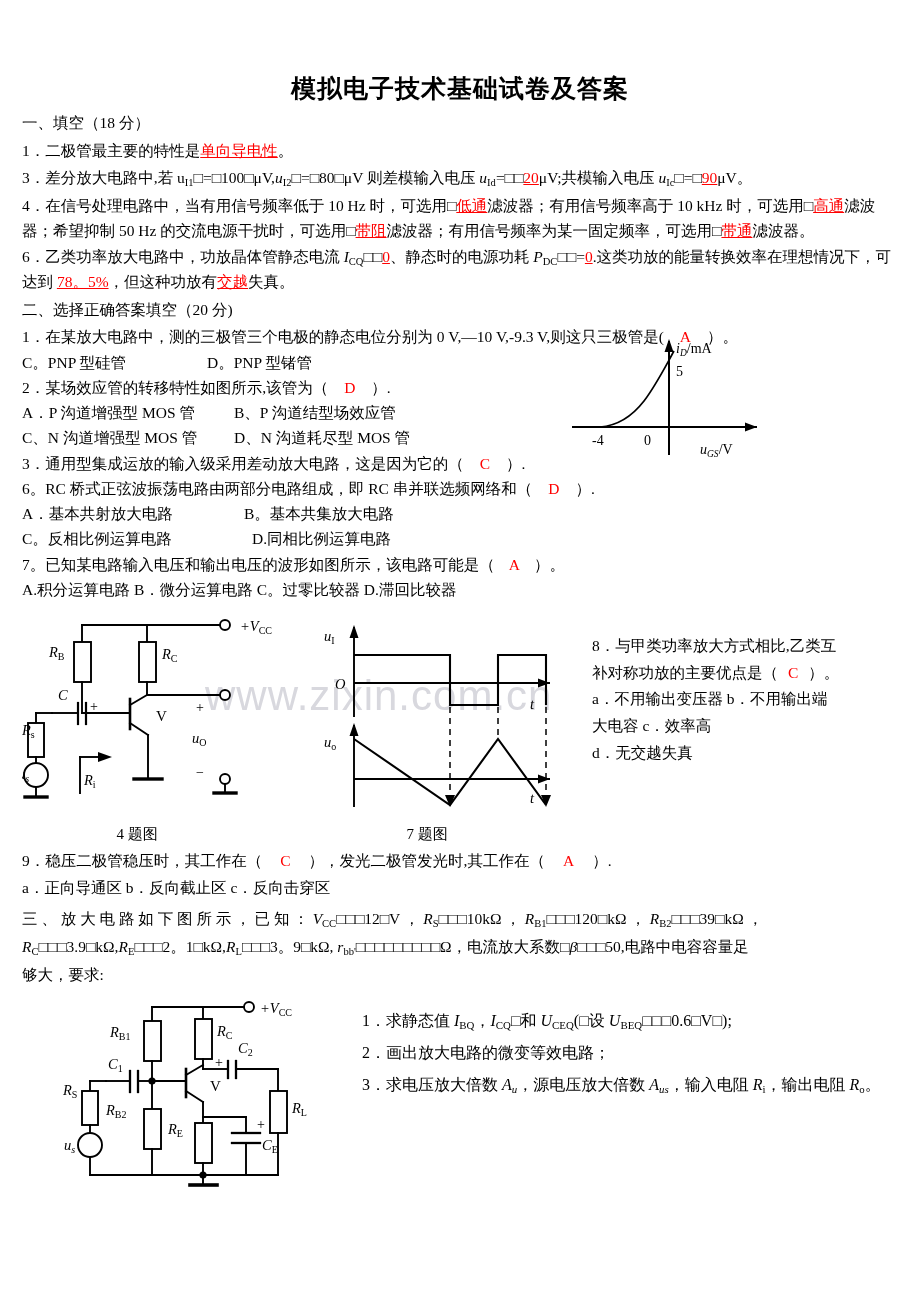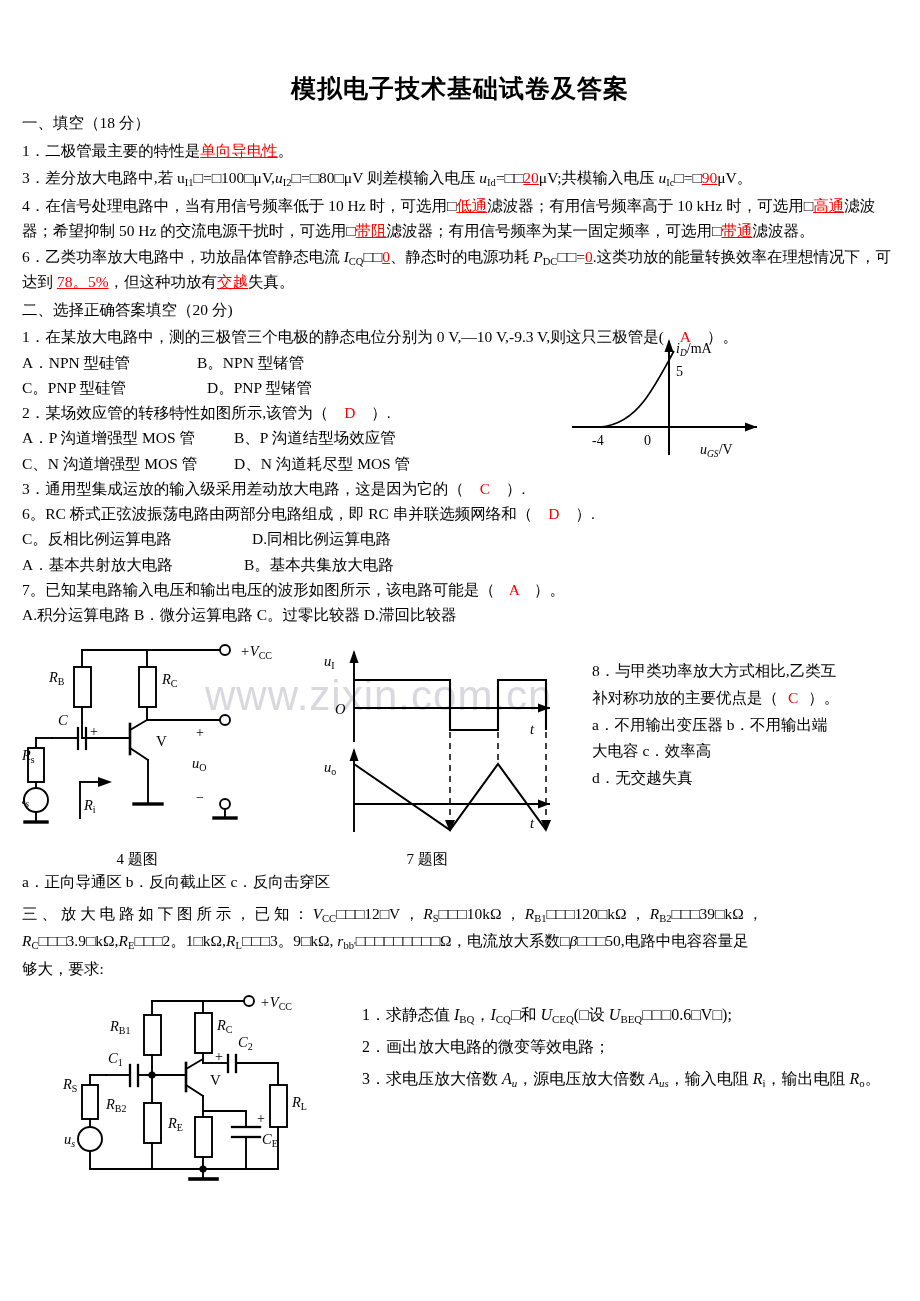--- a/index.html
+++ b/index.html
@@ -93,23 +93,20 @@
 
     <div class="sec-head">二、选择正确答案填空（20 分)</div>
 
     <div class="line tight">
       <span>1．在某放大电路中，测的三极管三个电极的静态电位分别为 0 V,—10 V,-9.3 V,则这只三极管是(</span><span class="ans" style="padding:0 16px;">A</span><span>）。</span>
     </div>
 
     <div class="row-flex">
       <div class="col-text" style="width:520px;">
         <div class="line tight">
-          <span style="display:inline-block;width:175px;">A．NPN 型硅管</span><span>B。NPN 型锗管</span>
-        </div>
-        <div class="line tight">
           <span style="display:inline-block;width:185px;">C。PNP 型硅管</span><span>D。PNP 型锗管</span>
         </div>
         <div class="line tight">
           <span>2．某场效应管的转移特性如图所示,该管为（</span><span class="ans" style="padding:0 16px;">D</span><span>）.</span>
         </div>
         <div class="line tight">
           <span style="display:inline-block;width:212px;">A．P 沟道增强型 MOS 管</span><span>B、P 沟道结型场效应管</span>
         </div>
         <div class="line tight">
           <span style="display:inline-block;width:212px;">C、N 沟道增强型 MOS 管</span><span>D、N 沟道耗尽型 MOS 管</span>
@@ -141,24 +138,24 @@
     </div>
 
     <div class="line tight">
       <span>3．通用型集成运放的输入级采用差动放大电路，这是因为它的（</span><span class="ans" style="padding:0 16px;">C</span><span>）.</span>
     </div>
 
     <div class="line tight">
       <span>6。RC 桥式正弦波振荡电路由两部分电路组成，即 RC 串并联选频网络和（</span><span class="ans" style="padding:0 16px;">D</span><span>）.</span>
     </div>
     <div class="line tight">
+      <span style="display:inline-block;width:222px;">A．基本共射放大电路</span><span>B。基本共集放大电路</span>
+    </div>
+    <div class="line tight">
       <span style="display:inline-block;width:230px;">C。反相比例运算电路</span><span>D.同相比例运算电路</span>
-    </div>
-    <div class="line tight">
-      <span style="display:inline-block;width:222px;">A．基本共射放大电路</span><span>B。基本共集放大电路</span>
     </div>
 
     <div class="line tight">
       <span>7。已知某电路输入电压和输出电压的波形如图所示，该电路可能是（</span><span class="ans" style="padding:0 14px;">A</span><span>）。</span>
     </div>
     <div class="line tight">A.积分运算电路      B．微分运算电路      C。过零比较器      D.滞回比较器</div>
 
     <div class="figs-row">
 
       <div class="fig-block" style="width:280px;">
@@ -265,20 +262,23 @@
 
       <div class="q8" style="padding-top:26px;">
         <div>
           <span>8．与甲类功率放大方式相比,乙类互补对称功放的主要优点是（</span><span class="ans" style="padding:0 10px;">C</span><span>）。</span>
         </div>
         <div>a．不用输出变压器        b．不用输出端大电容        c．效率高</div>
         <div>d．无交越失真</div>
       </div>
     </div>
 
+    <div class="line" style="margin-top:4px;">
+      <span>9．稳压二极管稳压时，其工作在（</span><span class="ans" style="padding:0 18px;">C</span><span>），发光二极管发光时,其工作在（</span><span class="ans" style="padding:0 18px;">A</span><span>）.</span>
+    </div>
     <div class="line">a．正向导通区        b．反向截止区     c．反向击穿区</div>
 
     <div class="line" style="margin-top:6px;">
       <span>三 、 放 大 电 路 如 下 图 所 示 ， 已 知 ： </span><span class="it">V</span><sub>CC</sub><span>□□□12□V ， </span><span class="it">R</span><sub>S</sub><span>□□□10kΩ ， </span><span class="it">R</span><sub>B1</sub><span>□□□120□kΩ ，  </span><span class="it">R</span><sub>B2</sub><span>□□□39□kΩ ，</span>
     </div>
     <div class="line">
       <span class="it">R</span><sub>C</sub><span>□□□3.9□kΩ,</span><span class="it">R</span><sub>E</sub><span>□□□2。1□kΩ,</span><span class="it">R</span><sub>L</sub><span>□□□3。9□kΩ, </span><span class="it">r</span><sub>bb'</sub><span>□□□□□□□□□Ω，电流放大系数□</span><span class="it">β</span><span>□□□50,电路中电容容量足</span>
     </div>
     <div class="line">够大，要求:</div>
 

